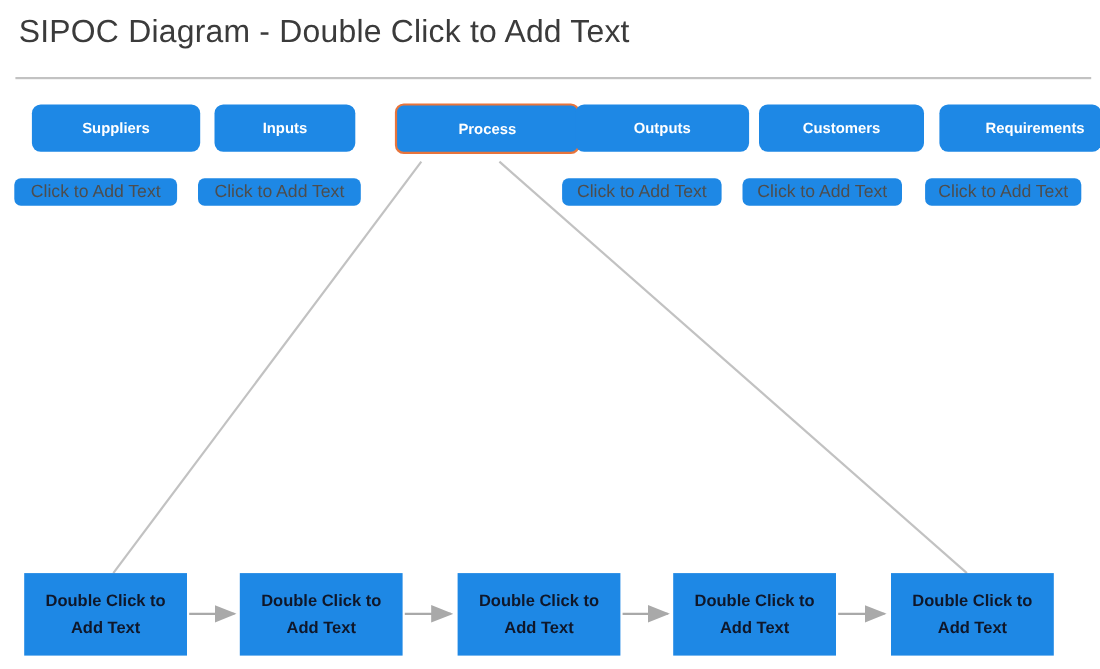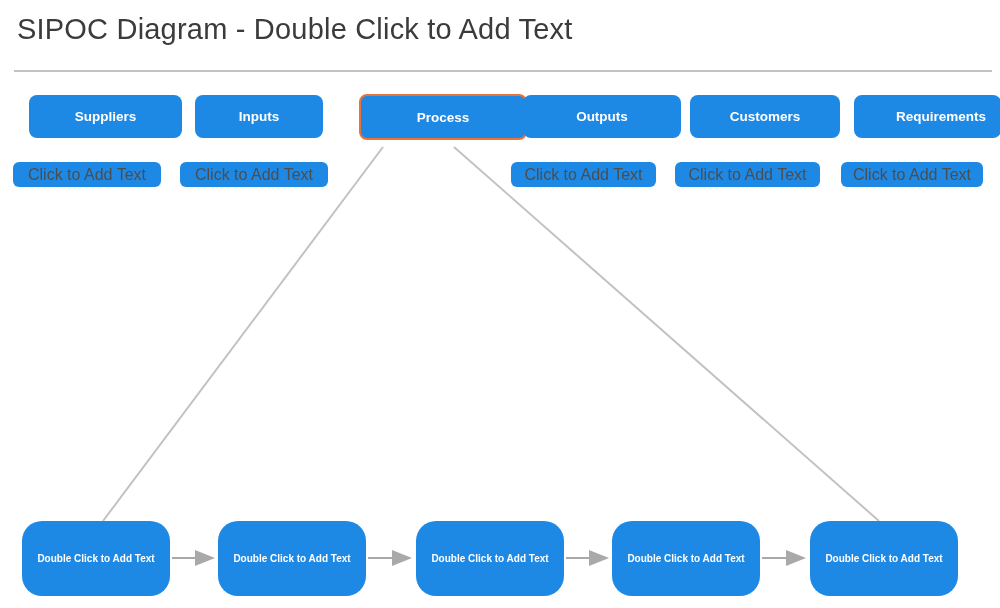--- a/index.html
+++ b/index.html
@@ -57,25 +57,25 @@
     display:flex; align-items:center; justify-content:center;
     color:var(--placeholder-text);
     font-size:16px;
     font-weight:400;
     cursor:pointer;
   }
   .step-box{
     position:absolute;
     top:521px; height:75px; width:148px;
     background:var(--box-blue);
-    border-radius:20px;
+    border-radius:0;
     display:flex; align-items:center; justify-content:center;
     text-align:center;
-    color:#ffffff;
-    font-size:10px;
+    color:#0f172a;
+    font-size:15px;
     font-weight:600;
     line-height:1.55;
     padding:4px 10px;
     cursor:pointer;
   }
   svg.connectors{
     position:absolute;
     left:0; top:0;
     width:1000px; height:608px;
     pointer-events:none;

